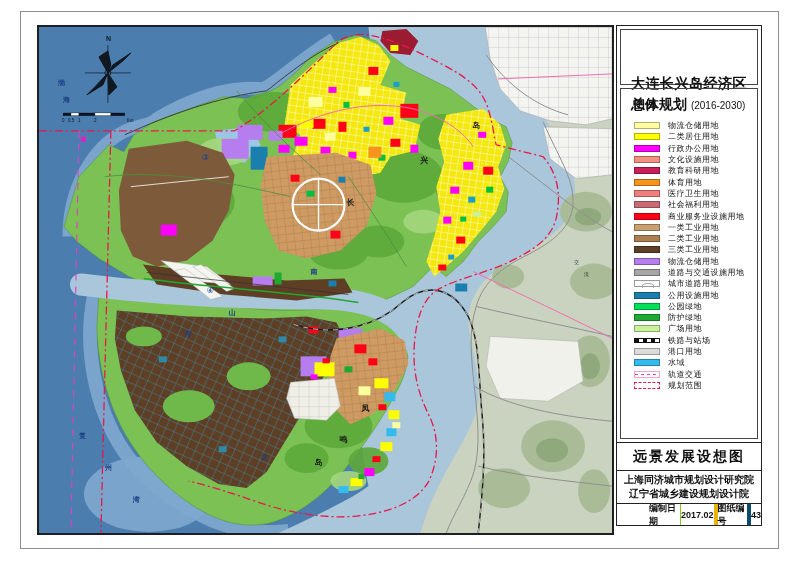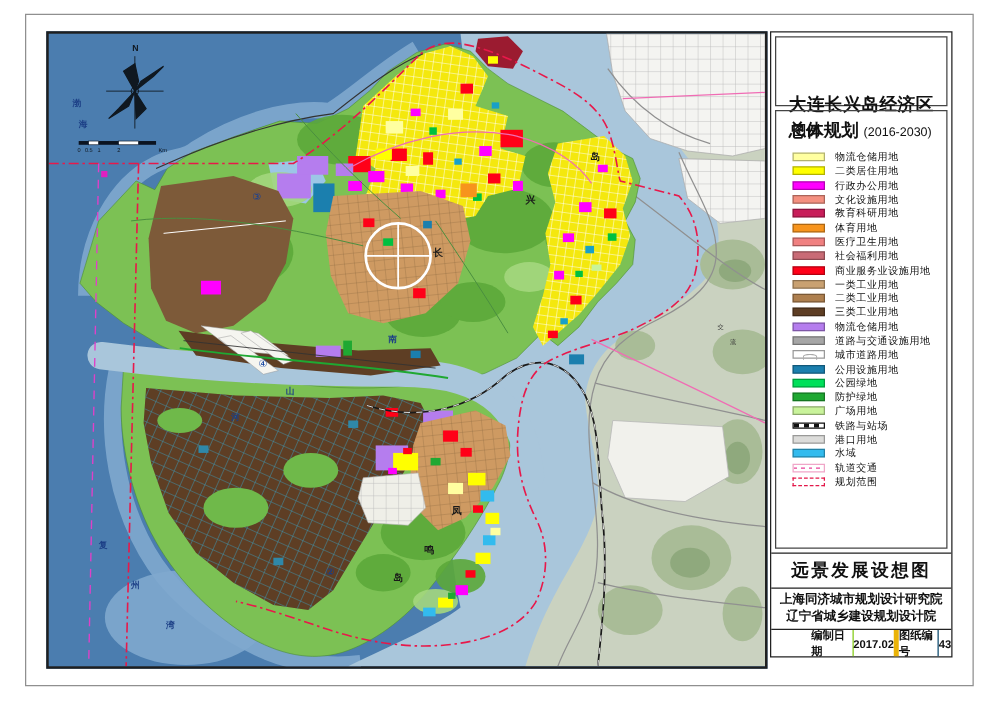--- a/index.html
+++ b/index.html
@@ -41,21 +41,21 @@
   .lg-lbl{font-size:8px;color:#111;white-space:nowrap;letter-spacing:.5px;}
   .p-concept{border-top:1.5px solid #222;height:27px;display:flex;align-items:center;justify-content:center;
              font-size:14px;font-weight:700;letter-spacing:2px;color:#111;}
   .p-inst{border-top:1.5px solid #222;padding:2px 0;text-align:center;font-size:10px;font-weight:700;
           line-height:14px;color:#111;}
   .p-meta{border-top:1.5px solid #222;height:21px;display:flex;font-size:9px;font-weight:700;color:#111;}
   .p-meta .cell{display:flex;align-items:center;justify-content:center;box-sizing:border-box;height:100%;}
   .p-meta .c1{width:38px;margin-left:32px;}
   .p-meta .c2{width:36px;border-left:1px solid #84cc16;}
   .p-meta .c3{width:40px;border-left:4px solid #eab308;}
-  .p-meta .c4{flex:1;border-left:1px solid #0c4a6e;}
+  .p-meta .c4{flex:1;border-left:4px solid #0c4a6e;}
 </style>
 </head>
 <body>
 
 <div class="sheet">
   <div class="outer-border"></div>
 
   <div class="map-canvas">
     <svg viewBox="0 0 574 507" preserveAspectRatio="none">
       <defs>

